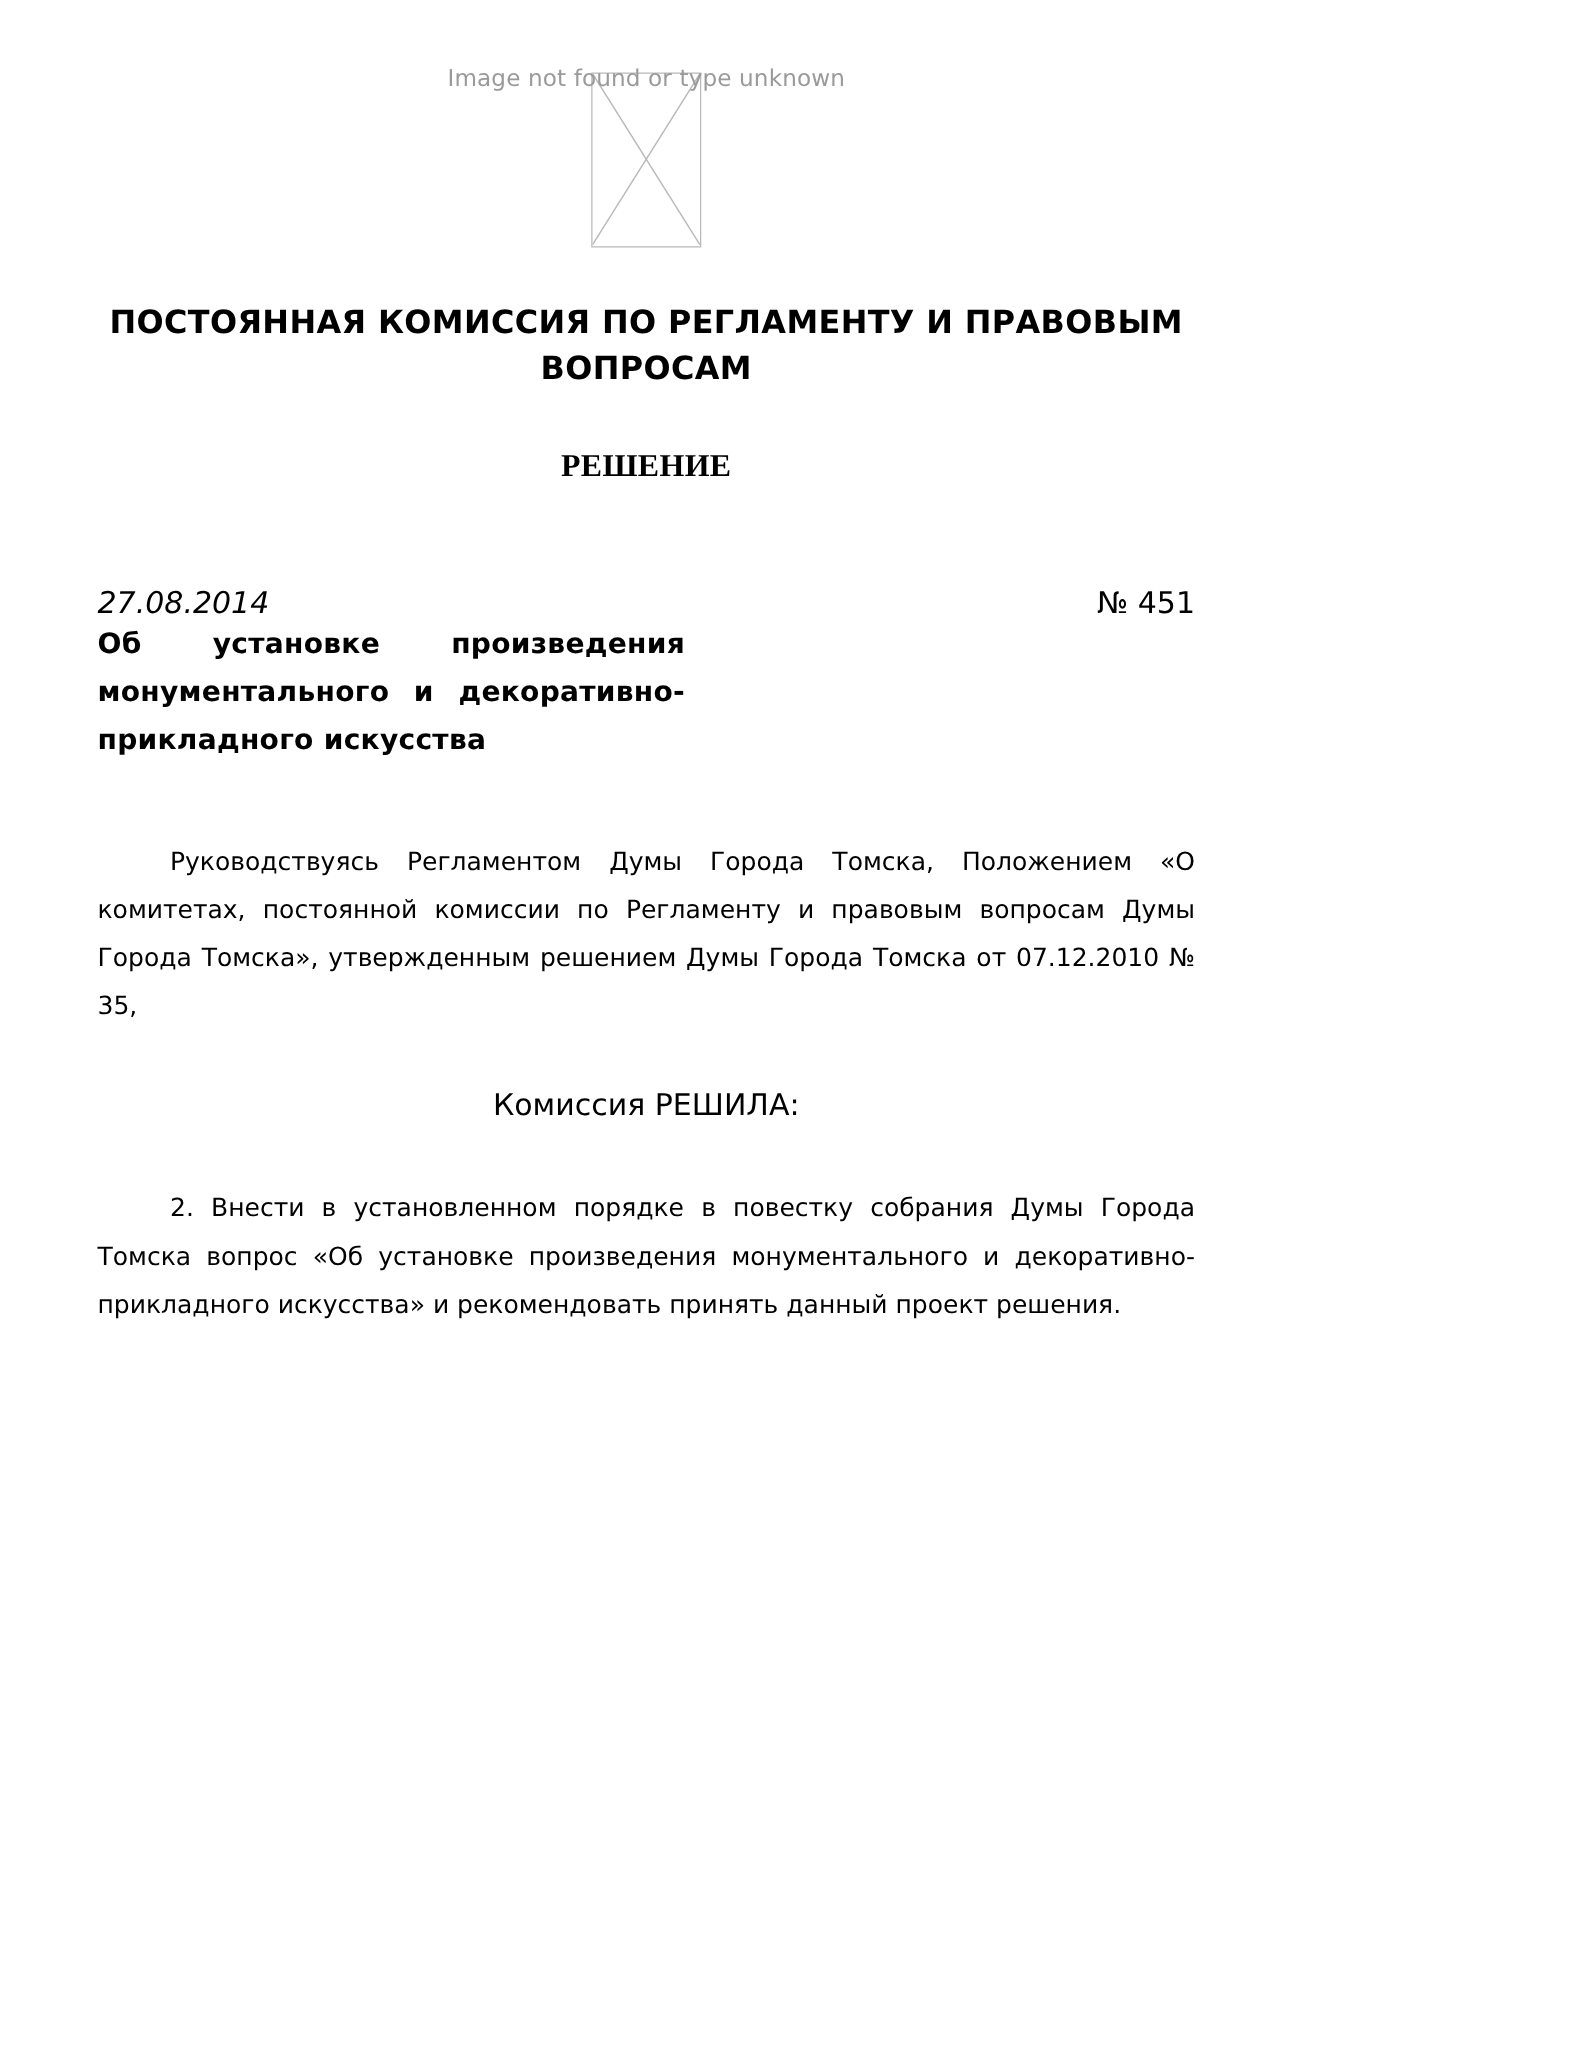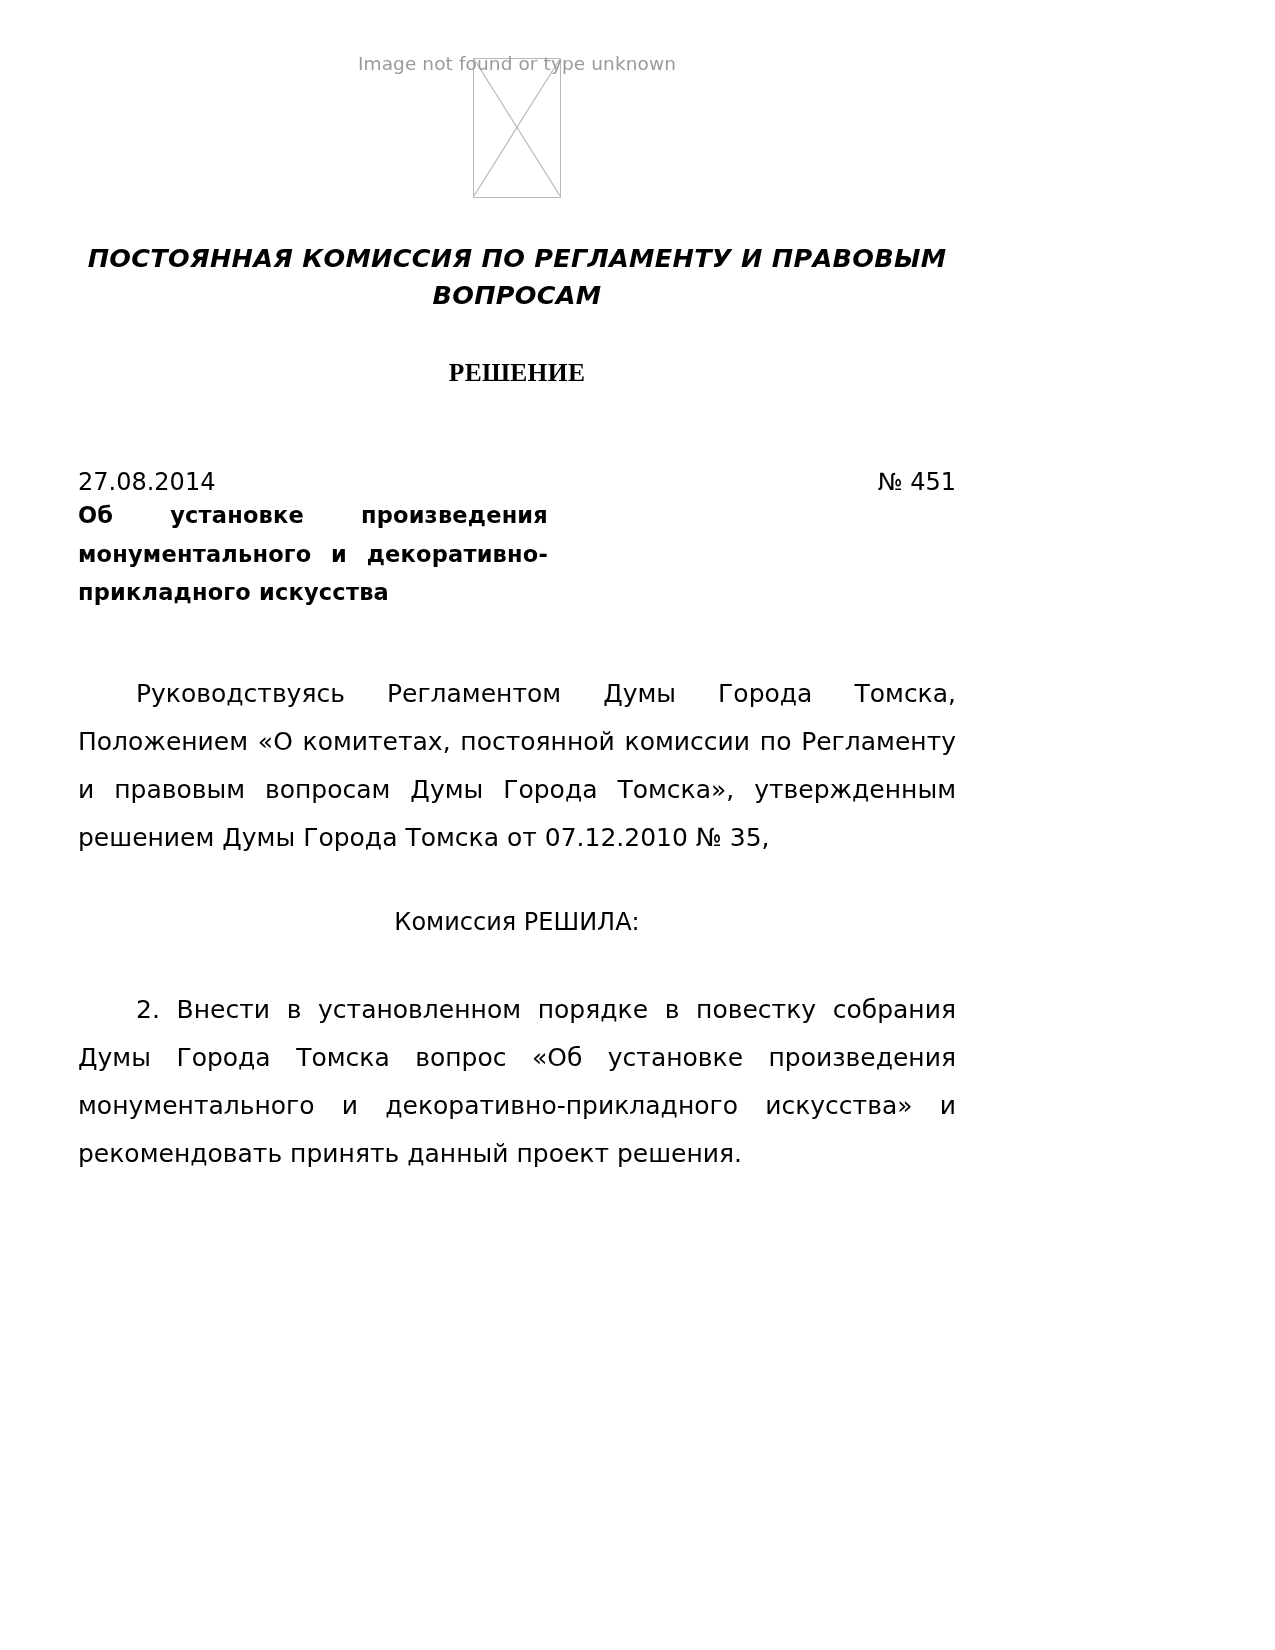--- a/index.html
+++ b/index.html
@@ -59,52 +59,51 @@
     margin: 22px 0 0 0;
     line-height: 1.35;
   }
   .doc-subtitle {
     font-size: 25.5px;
     font-weight: bold;
     letter-spacing: 0.3px;
     margin: 42px auto 13px auto;
     line-height: 1.45;
     max-width: 950px;
-    font-style: italic;
   }
   .doc-kind {
     font-size: 25.5px;
     font-weight: bold;
     letter-spacing: 0.3px;
     margin: 44px 0 0 0;
     font-family: Liberation Serif, serif;
   }
   .meta-row {
     display: flex;
     justify-content: space-between;
     align-items: baseline;
     margin-top: 80px;
     font-size: 24px;
   }
-  .meta-date { text-align: left; }
+  .meta-date { text-align: left; font-style: italic; }
   .meta-number { text-align: center; }
 
   .subject {
     width: 470px;
     font-size: 22.5px;
     font-weight: bold;
     line-height: 1.72;
     text-align: justify;
     text-align-last: left;
     letter-spacing: 0.2px;
   }
 
   .body-para {
     margin-top: 58px;
-    font-size: 25px;
+    font-size: 20px;
     line-height: 1.92;
     text-align: justify;
     text-align-last: left;
     text-indent: 58px;
   }
   .center-line {
     margin-top: 38px;
     font-size: 24px;
     text-align: center;
     line-height: 1.9;

